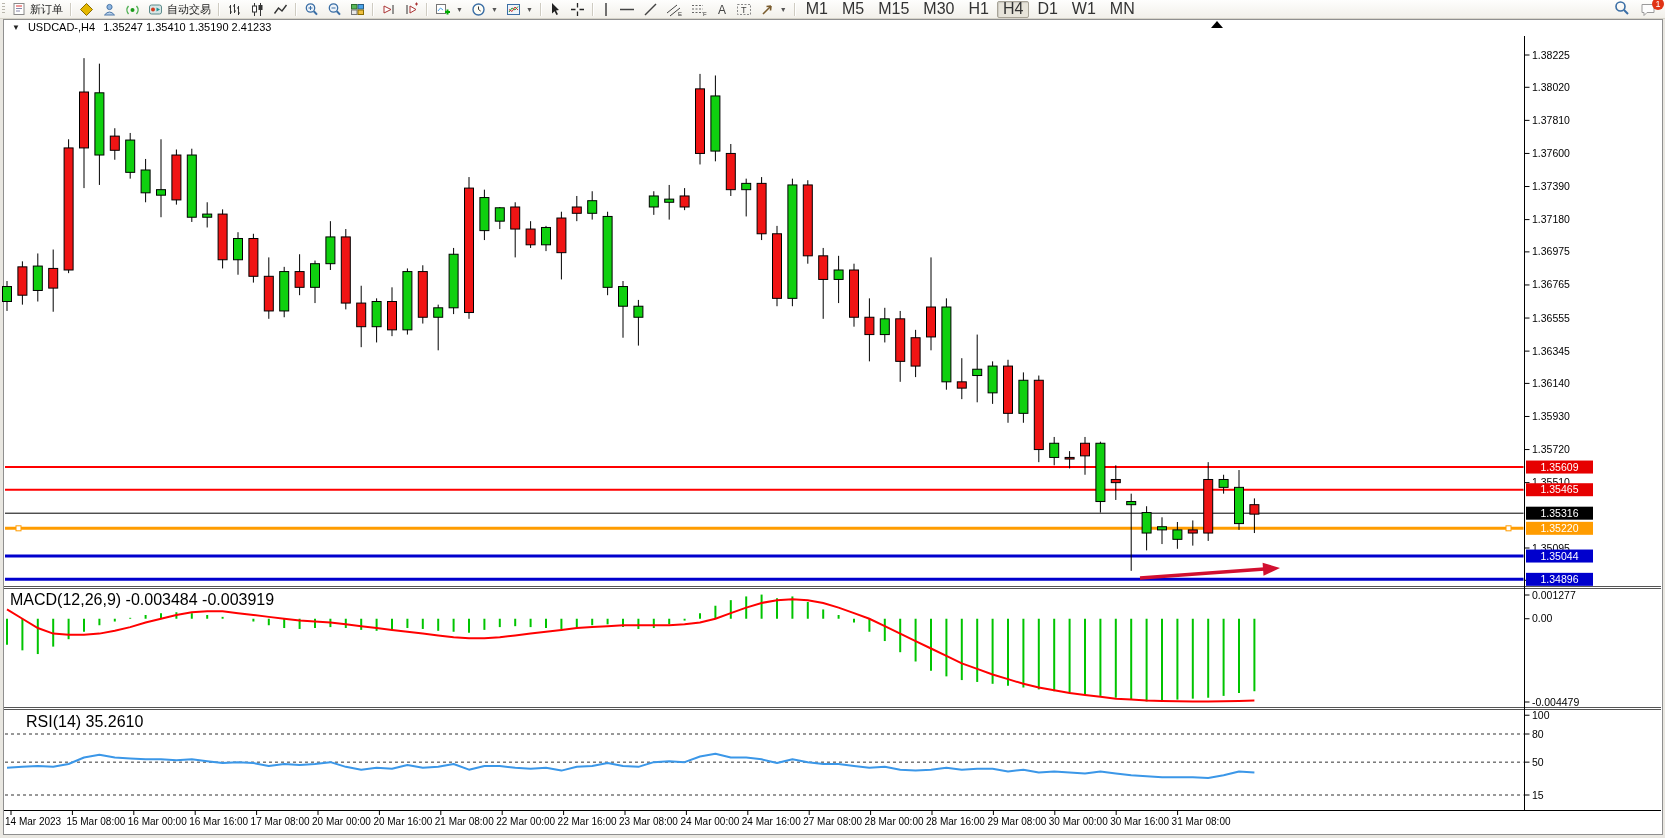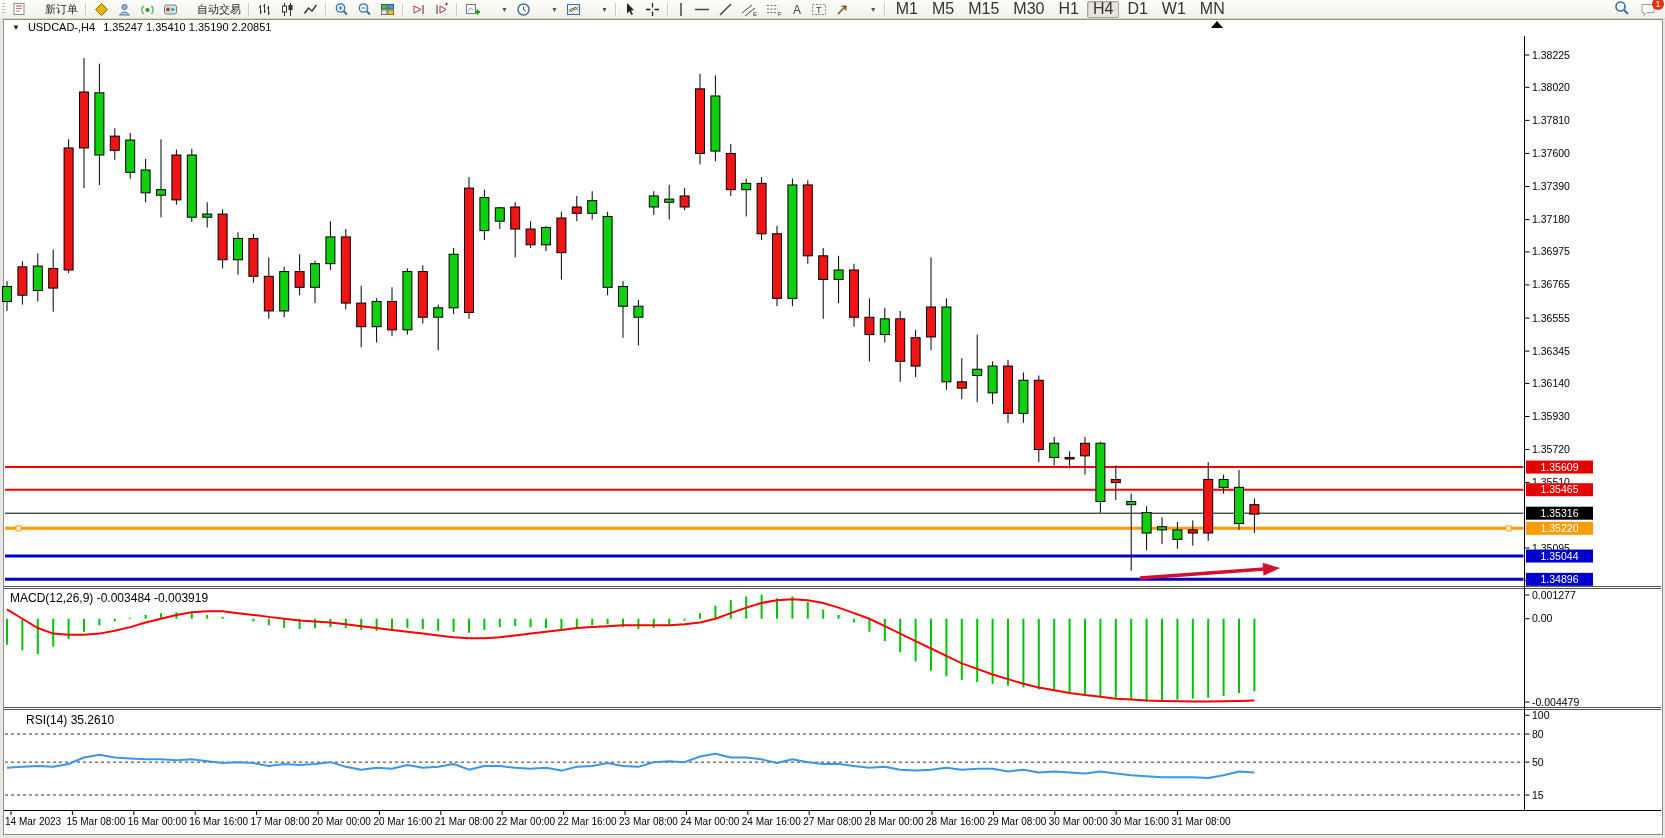--- a/index.html
+++ b/index.html
@@ -7,39 +7,39 @@
        background:#e9e7e1;font-family:"Liberation Sans","DejaVu Sans",sans-serif;
        -webkit-font-smoothing:antialiased;}
   
   .toolbar{position:absolute;left:0;top:0;width:1665px;height:18px;
            background:linear-gradient(#fefefd,#f2f0ea);
            border-bottom:1px solid #d7d4ca;display:flex;align-items:center;
            font-size:11px;color:#222;z-index:10;white-space:nowrap;}
   .grip{width:3px;height:12px;margin:0 3px 0 2px;
         background:repeating-linear-gradient(to bottom,#b9b6ac 0 1px,transparent 1px 3px);}
   .sep{width:1px;height:13px;background:#cfccc2;border-right:1px solid #ffffff;margin:0 3px;}
-  .tbtn{display:inline-flex;align-items:center;height:15px;padding:0 3px;gap:19px;
+  .tbtn{display:inline-flex;align-items:center;height:15px;padding:0 3px;gap:4px;
         border:1px solid transparent;border-radius:2px;cursor:default;}
   .tbtn svg{display:block;}
   .caret{font-size:7px;color:#555;margin-left:1px;}
   .tfgroup{display:flex;align-items:center;}
   .tf{font-size:16px;color:#333;padding:0 5px;height:15px;display:inline-flex;align-items:center;
       border:1px solid transparent;border-radius:2px;margin:0 1px;}
   .tf.active{background:#e7e4da;border-color:#a8a498;box-shadow:inset 1px 1px 1px rgba(0,0,0,.12);}
   .right-icons{margin-left:auto;display:flex;align-items:center;margin-right:8px;gap:10px;}
   .chatwrap{position:relative;display:inline-flex;}
   .badge{position:absolute;right:-7px;top:-4px;background:#e03214;color:#fff;font-size:9px;
          border-radius:50%;width:12px;height:12px;display:flex;align-items:center;justify-content:center;}
   
   .window{position:absolute;left:3px;top:19px;width:1658px;height:814px;background:#ffffff;
           border:1px solid #8f8f8f;z-index:1;}
   .wtitle{position:absolute;left:12px;top:21px;z-index:6;font-size:11px;color:#000;
           display:flex;gap:8px;align-items:center;}
   .collapse{font-size:8px;color:#222;}
-  .indlabel{position:absolute;z-index:6;font-size:12px;color:#000;}
+  .indlabel{position:absolute;z-index:6;font-size:16px;color:#000;}
   #chart{position:absolute;left:0;top:0;z-index:4;}
   svg text{font-family:"Liberation Sans","DejaVu Sans",sans-serif;}
 </style>
 </head>
 <body>
 
 <div class="toolbar">
   <span class="grip"></span>
 
   <span class="tbtn">
@@ -299,21 +299,21 @@
       <span class="badge">1</span>
     </span>
   </span>
 </div>
 
 <div class="window"></div>
 
 <div class="wtitle">
   <span class="collapse">▼</span>
   <span>USDCAD-,H4</span>
-  <span>1.35247 1.35410 1.35190 2.20851</span>
+  <span>1.35247 1.35410 1.35190 2.41233</span>
 </div>
 
 <div class="indlabel" style="left:10px;top:591px;">MACD(12,26,9) -0.003484 -0.003919</div>
 <div class="indlabel" style="left:26px;top:713px;">RSI(14) 35.2610</div>
 
 <svg id="chart" width="1665" height="838" viewBox="0 0 1665 838">
     <g>
       <line x1="1524.5" y1="55" x2="1529.5" y2="55" stroke="#000"></line>
       <text x="1532" y="58.5" font-size="10.5" fill="#000">1.38225</text>
       <line x1="1524.5" y1="87.28913738019" x2="1529.5" y2="87.28913738019" stroke="#000"></line>

